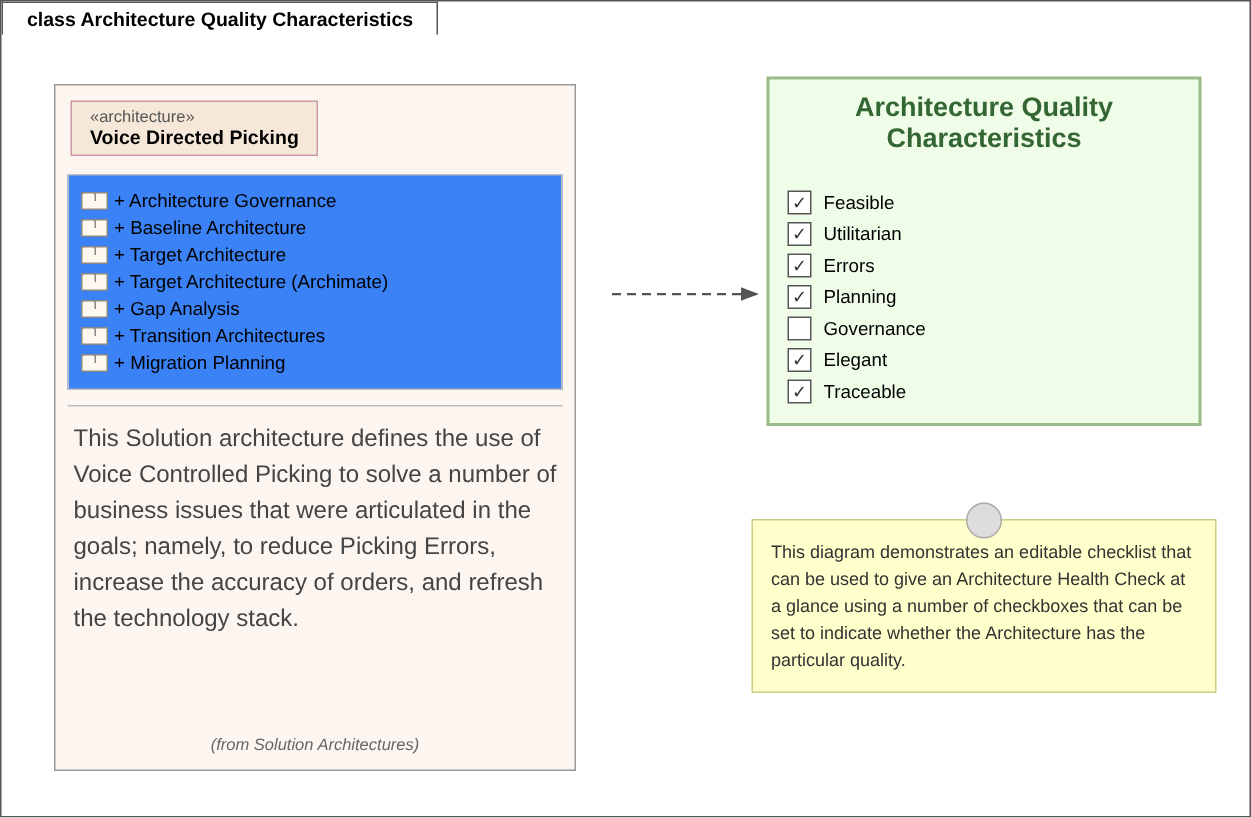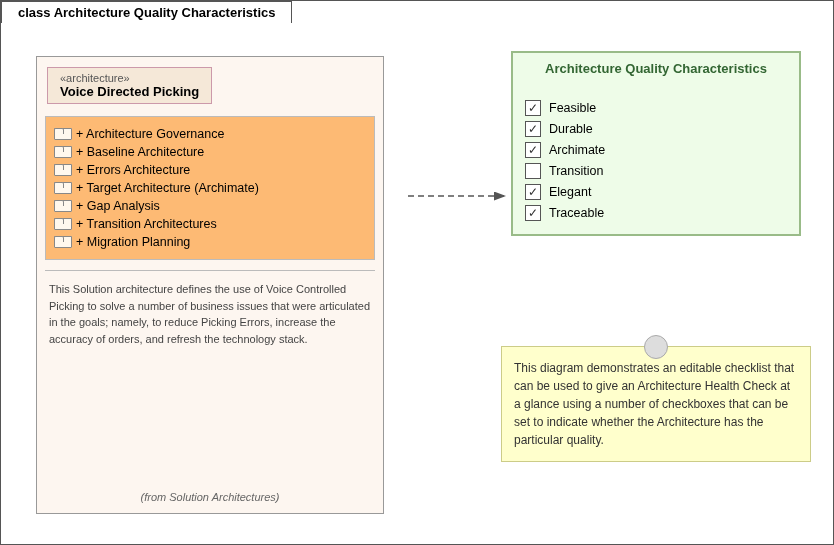--- a/index.html
+++ b/index.html
@@ -62,21 +62,21 @@
     }
     #arch-header .arch-name {
       font-weight: bold;
       font-size: 13px;
     }
 
     
     #arch-items {
       margin: 12px 8px 0 8px;
       border: 1.5px solid #bbb;
-      background: #fdba74;
+      background: #3b82f6;
       padding: 6px 8px;
       text-align: right;
     }
     .arch-item {
       display: flex;
       align-items: center;
       margin: 4px 0;
       font-size: 12.5px;
     }
     .folder-icon {
@@ -114,21 +114,21 @@
     
     .arch-divider {
       border: none;
       border-top: 1px solid #bbb;
       margin: 10px 8px;
     }
 
     
     #arch-notes {
       margin: 0 8px;
-      font-size: 11px;
+      font-size: 16px;
       color: #444;
       line-height: 1.5;
       padding: 0 4px;
     }
 
     
     #from-label {
       position: absolute;
       bottom: 10px;
       left: 50%;
@@ -142,21 +142,21 @@
     #quality-box {
       position: absolute;
       top: 50px;
       left: 510px;
       width: 290px;
       border: 2px solid #99bb88;
       background: #eefce8;
       padding: 8px 12px;
     }
     #quality-title {
-      font-size: 13px;
+      font-size: 18px;
       font-weight: bold;
       color: #336633;
       margin-bottom: 24px;
       text-align: center;
     }
     .quality-item {
       display: flex;
       align-items: center;
       margin: 5px 0;
       font-size: 12.5px;
@@ -232,21 +232,21 @@
     <div class="arch-item">
           <span class="folder-icon"></span>
           <span>+ Architecture Governance</span>
         </div>
         <div class="arch-item">
           <span class="folder-icon"></span>
           <span>+ Baseline Architecture</span>
         </div>
         <div class="arch-item">
           <span class="folder-icon"></span>
-          <span>+ Errors Architecture</span>
+          <span>+ Target Architecture</span>
         </div>
         <div class="arch-item">
           <span class="folder-icon"></span>
           <span>+ Target Architecture (Archimate)</span>
         </div>
         <div class="arch-item">
           <span class="folder-icon"></span>
           <span>+ Gap Analysis</span>
         </div>
         <div class="arch-item">
@@ -278,29 +278,33 @@
   <div id="quality-box">
     <div id="quality-title">Architecture Quality Characteristics</div>
     <div id="quality-items-list">
 
         <div class="quality-item">
           <div class="checkbox checked"></div>
           <span>Feasible</span>
         </div>
         <div class="quality-item">
           <div class="checkbox checked"></div>
-          <span>Durable</span>
-        </div>
-        <div class="quality-item">
-          <div class="checkbox checked"></div>
-          <span>Archimate</span>
+          <span>Utilitarian</span>
+        </div>
+        <div class="quality-item">
+          <div class="checkbox checked"></div>
+          <span>Errors</span>
+        </div>
+        <div class="quality-item">
+          <div class="checkbox checked"></div>
+          <span>Planning</span>
         </div>
         <div class="quality-item">
           <div class="checkbox"></div>
-          <span>Transition</span>
+          <span>Governance</span>
         </div>
         <div class="quality-item">
           <div class="checkbox checked"></div>
           <span>Elegant</span>
         </div>
         <div class="quality-item">
           <div class="checkbox checked"></div>
           <span>Traceable</span>
         </div>
       </div>

